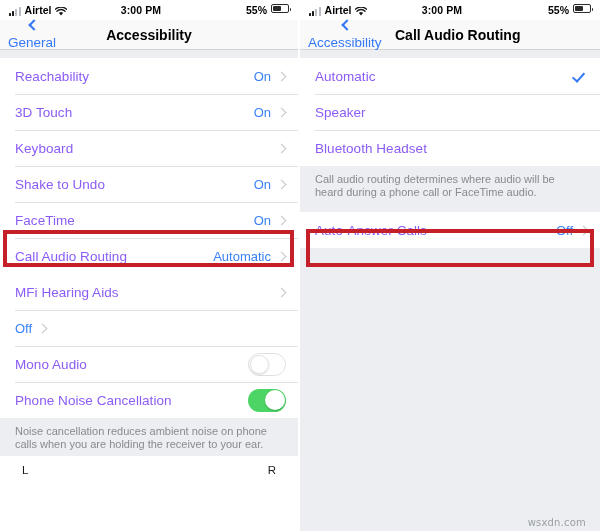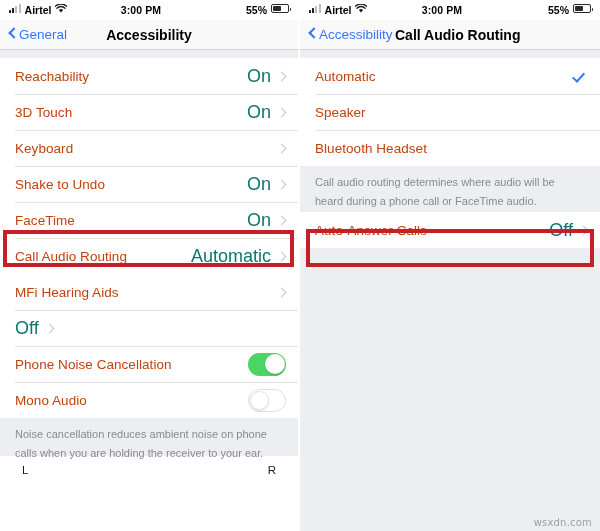--- a/index.html
+++ b/index.html
@@ -41,21 +41,21 @@
     display: flex;
     align-items: center;
     padding: 0 9px;
     font-size: 10.5px;
     color: #000;
     font-weight: 600;
     position: relative;
   }
   .sb-left {
     display: flex;
-    align-items: flex-start;
+    align-items: flex-end;
     gap: 4px;
     flex: 1;
   }
   .sb-center {
     position: absolute;
     left: 0; right: 16px;
     text-align: center;
     font-size: 10.5px;
     font-weight: 600;
     letter-spacing: 0.1px;
@@ -116,25 +116,27 @@
     height: 29px;
     background: #f9f9f9;
     border-bottom: 1px solid #d4d4d6;
     display: flex;
     align-items: center;
     position: relative;
     padding: 0 8px;
   }
   .navback {
     display: flex;
+    align-items: center;
     gap: 3px;
     color: #3478f6;
     font-size: 13.5px;
     z-index: 3;
     cursor: pointer;
+    flex-direction: column;
   }
   .chev-left {
     width: 8px; height: 13px;
     position: relative;
     flex: none;
   }
   .chev-left::before {
     content: "";
     position: absolute;
     left: 2px; top: 2px;
@@ -176,27 +178,27 @@
   }
   .row + .row::before {
     content: "";
     position: absolute;
     left: 15px; right: 0; top: 0;
     height: 1px;
     background: #e2e2e4;
   }
   .row .label {
     font-size: 13.5px;
-    color: #c2410c;
+    color: #8b5cf6;
     flex: 1;
     letter-spacing: 0.05px;
   }
   .row .value {
-    font-size: 18px;
-    color: #0f766e;
+    font-size: 13px;
+    color: #3b82f6;
     margin-right: 7px;
   }
   .chev-right {
     width: 8px; height: 13px;
     position: relative;
     flex: none;
   }
   .chev-right::before {
     content: "";
     position: absolute;
@@ -264,21 +266,21 @@
     display: flex;
     align-items: flex-end;
     height: 100%;
     box-sizing: border-box;
   }
 
   
   .footnote {
     font-size: 11px;
     color: #8a8a8e;
-    line-height: 19px;
+    line-height: 13px;
     padding: 7px 16px 0 15px;
     box-sizing: border-box;
   }
 
   
   .balance {
     background: #ffffff;
     height: 100%;
     display: flex;
     align-items: flex-start;
@@ -300,21 +302,21 @@
     pointer-events: none;
     z-index: 5;
     background: transparent;
   }
   #hl-left  { left: 3px;   top: 230px; width: 291px; height: 37px; }
   #hl-right { left: 306px; top: 229px; width: 288px; height: 38px; }
 
   
   .watermark {
     position: absolute;
-    right: 8px;
+    right: 14px;
     bottom: 3px;
     font-size: 10px;
     color: #9aa0a6;
     letter-spacing: 0.2px;
     z-index: 6;
     font-family: "DejaVu Sans", sans-serif;
   }
 </style>
 </head>
 <body>
@@ -399,28 +401,28 @@
         <div class="row">
           <span class="label">MFi Hearing Aids</span>
           <span class="value"></span>
           <span class="chev-right"></span>
         </div>
         <div class="row">
           <span class="value">Off</span>
           <span class="chev-right"></span>
         </div>
         <div class="row">
+          <span class="label">Mono Audio</span>
+          <span class="toggle off">
+              <span class="knob"></span>
+            </span>
+        </div>
+        <div class="row">
           <span class="label">Phone Noise Cancellation</span>
           <span class="toggle on">
-              <span class="knob"></span>
-            </span>
-        </div>
-        <div class="row">
-          <span class="label">Mono Audio</span>
-          <span class="toggle off">
               <span class="knob"></span>
             </span>
         </div>
       </div>
 
       <div class="gap" style="height:38px">
         <div class="footnote">Noise cancellation reduces ambient noise on phone calls when you are holding the receiver to your ear.</div>
       </div>
 
       <div class="balance">

